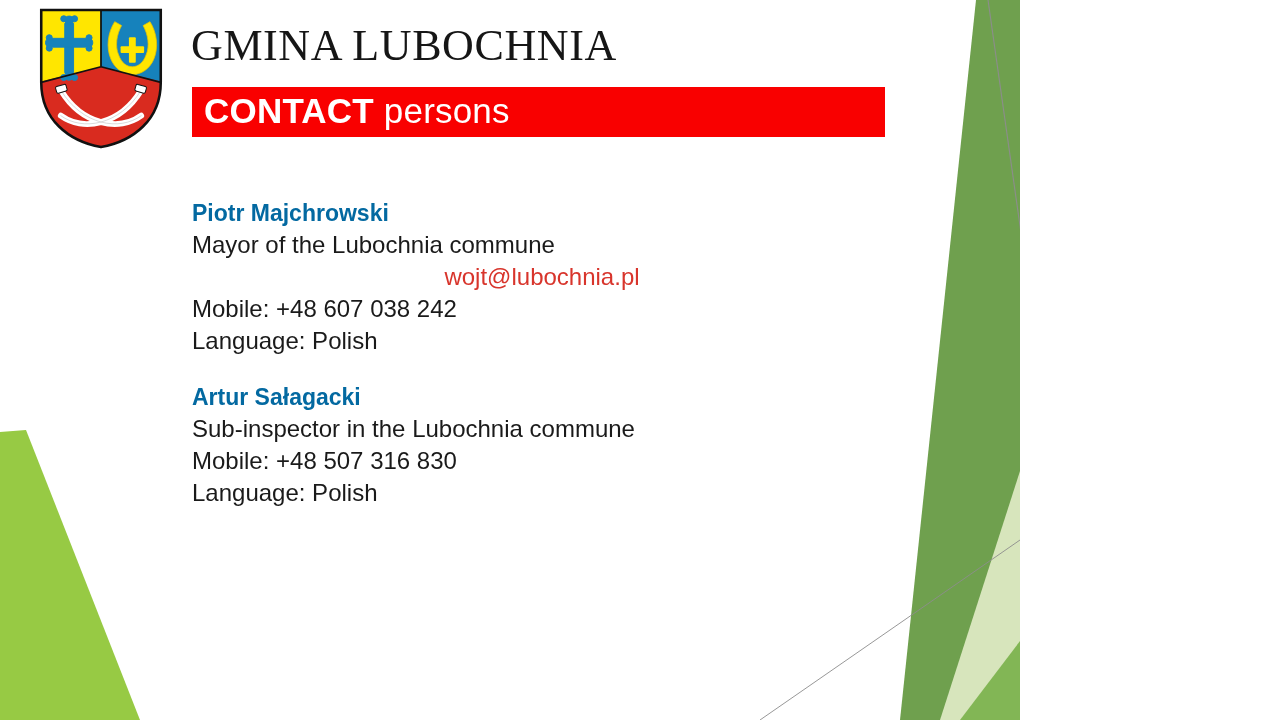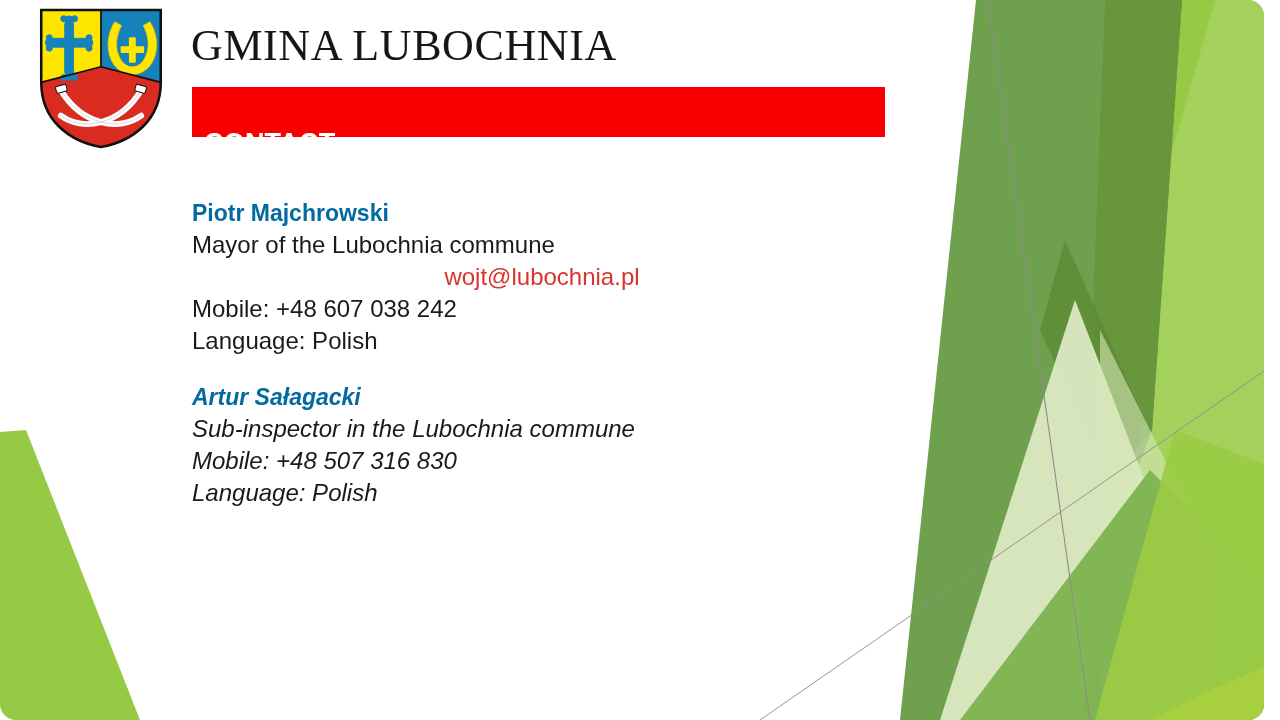--- a/index.html
+++ b/index.html
@@ -3,26 +3,25 @@
 <meta charset="utf-8">
 <title>Gmina Lubochnia — Contact persons</title>
 <style>
   html, body {
     margin: 0;
     padding: 0;
     background: #ffffff;
   }
   #slide {
     position: relative;
-    width: 1264px;
+    width: 1020px;
     height: 720px;
     overflow: hidden;
     background: #ffffff;
     font-family: "Liberation Sans", sans-serif;
-    border-radius: 16px;
   }
 
   
   #deco-right, #deco-left {
     position: absolute;
     top: 0;
     left: 0;
     width: 1280px;
     height: 720px;
     pointer-events: none;
@@ -60,44 +59,43 @@
     height: 50px;
     background: #f90000;
   }
   #banner-text {
     position: absolute;
     left: 12px;
     top: 50%;
     transform: translateY(-52%);
     white-space: nowrap;
     color: #ffffff;
-    font-size: 27px;
-    line-height: 32px;
-    margin-top: 32px;
+    font-size: 35px;
+    line-height: 32px;
   }
   #banner-text .kw {
     font-weight: 700;
     letter-spacing: 0.2px;
   }
   #banner-text .sub {
     font-weight: 300;
     letter-spacing: 0.2px;
   }
 
   
   #contacts {
     position: absolute;
     left: 192px;
     top: 197px;
     width: 700px;
   }
   .contact-block {
     margin-bottom: 24px;
   }
-  .contact-block:last-child { margin-bottom: 0; font-style: italic; }
+  .contact-block:last-child { margin-bottom: 0; }
 
   .c-line {
     font-size: 24px;
     line-height: 32px;
     color: #1a1a1a;
     white-space: nowrap;
     font-weight: 400;
   }
   .c-name {
     font-size: 23px;

